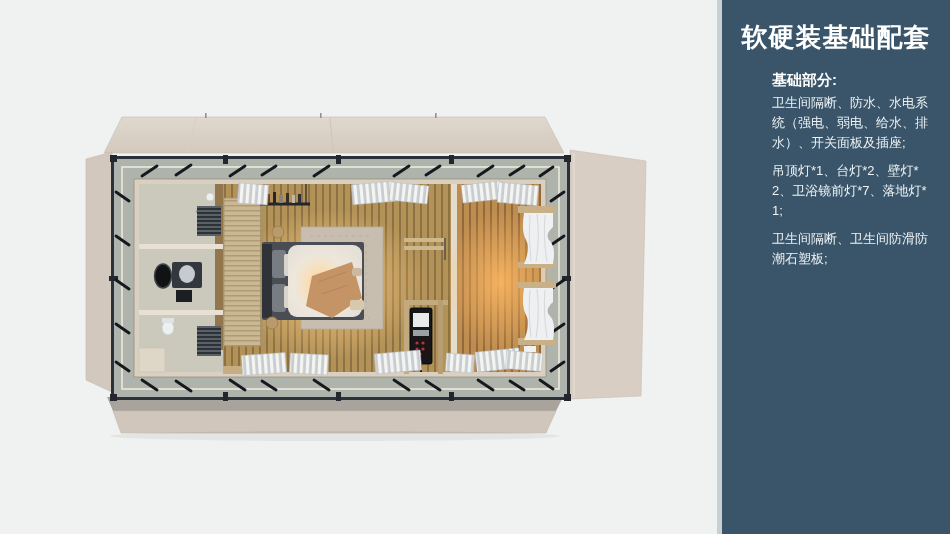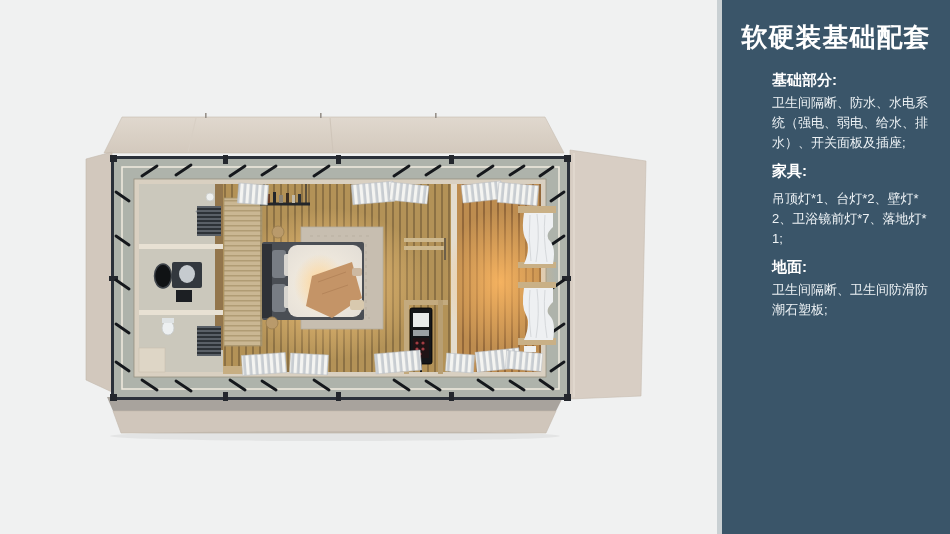--- a/index.html
+++ b/index.html
@@ -228,25 +228,23 @@
   <div class="divider-strip"></div>
 
   <aside class="sidebar">
     <h1 class="title">软硬装基础配套</h1>
     <div class="sections">
       <section>
         <h2>基础部分:</h2>
         <p>卫生间隔断、防水、水电系统（强电、弱电、给水、排水）、开关面板及插座;</p>
       </section>
       <section>
-        <h2>家具:</h2>
       </section>
       <section>
         <p>吊顶灯*1、台灯*2、壁灯*2、卫浴镜前灯*7、落地灯*1;</p>
       </section>
       <section>
-        <h2>地面:</h2>
         <p>卫生间隔断、卫生间防滑防潮石塑板;</p>
       </section>
     </div>
   </aside>
 
 </div>
 
 </body></html>

